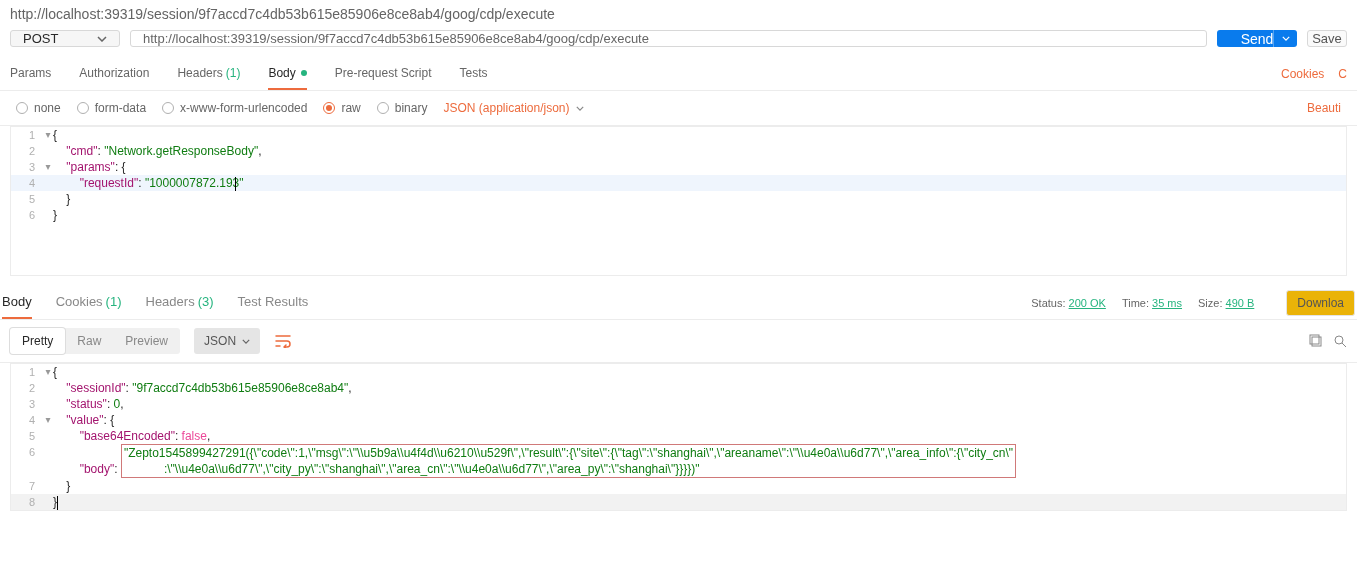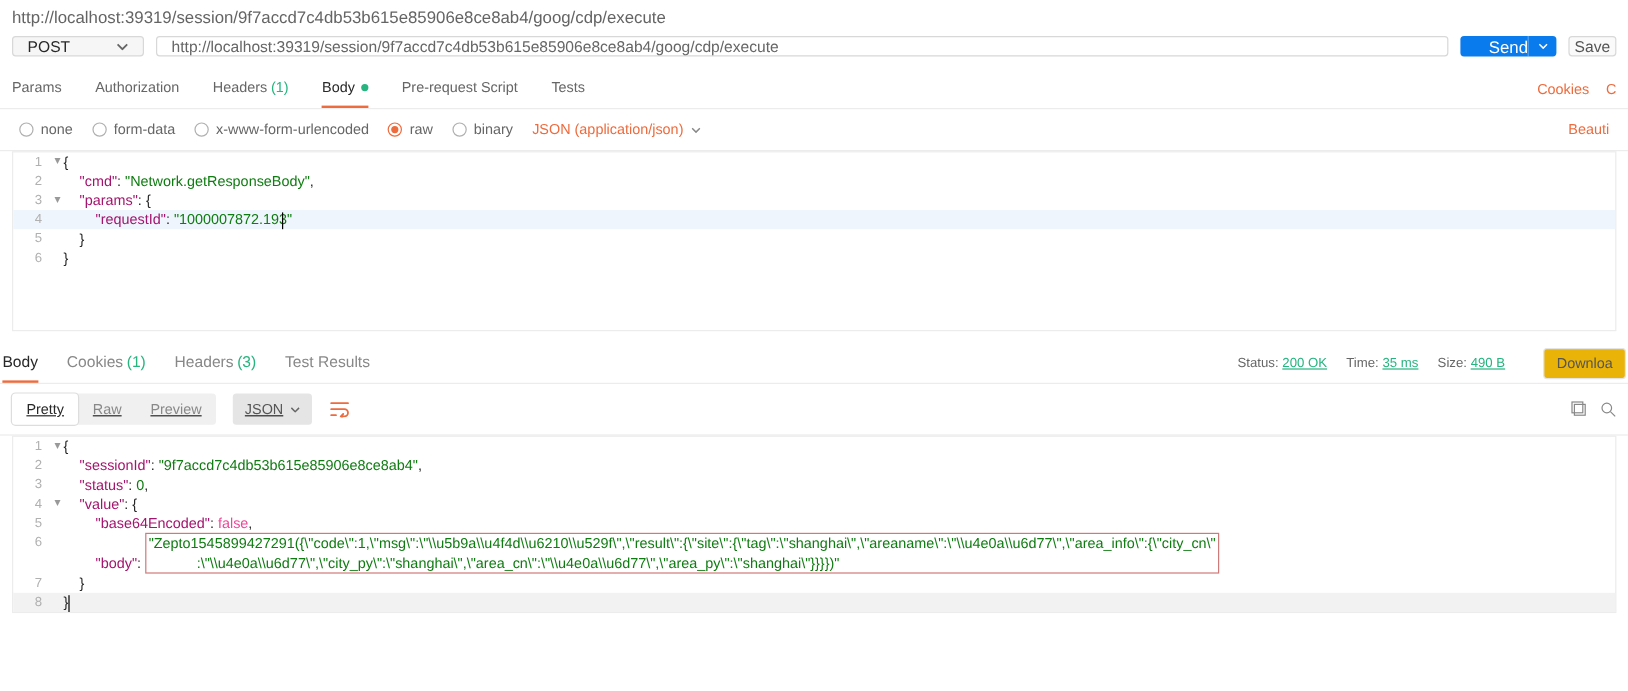--- a/index.html
+++ b/index.html
@@ -45,21 +45,21 @@
 .num { color: #0f7c11; }
 
 .resp-tabs { display: flex; border-bottom: 1px solid #ececec; padding: 0 2px; height: 34px; align-items: center; gap: 24px; }
 .resp-tabs .tab { font-size: 13px; color: #888; cursor: pointer; height: 100%; display: flex; align-items: center; border-bottom: 2px solid transparent; }
 .resp-tabs .tab.active { color: #282828; border-bottom-color: #ed6b3d; }
 .resp-tabs .tab .count { color: #26b47f; margin-left: 3px; }
 .resp-tabs .status { margin-left: auto; display: flex; gap: 16px; font-size: 11px; color: #666; align-items: center; }
 .resp-tabs .status .g { color: #26b47f; text-decoration: underline; }
 .dl-btn { background: #eab308; border: 1px solid #e4e4e4; padding: 5px 10px; font-size: 12px; color: #555; border-radius: 3px; margin-left: 16px; }
 
-.view-row { display: flex; align-items: center; gap: 0; padding: 8px 10px; border-bottom: 1px solid #ececec; text-decoration: underline; }
+.view-row { display: flex; align-items: center; gap: 0; padding: 8px 10px; border-bottom: 1px solid #ececec; }
 .view-row .seg { display: flex; background: #f0f0f0; border-radius: 3px; }
 .view-row .seg .s { padding: 6px 12px; font-size: 12px; color: #888; cursor: pointer; }
 .view-row .seg .s.active { background: #fff; box-shadow: 0 0 0 1px #ddd; border-radius: 3px; color: #282828; }
 .view-row .json-dd { margin-left: 14px; background: #e5e5e5; border-radius: 3px; padding: 6px 10px; font-size: 12px; color: #555; display: flex; align-items: center; gap: 6px; }
 .wrap-btn { margin-left: 14px; color: #ed6b3d; display: flex; align-items: center; }
 .view-row .right { margin-left: auto; display: flex; gap: 10px; color: #888; }
 
 .resp-code { border: 1px solid #ececec; margin: 0 10px; font-family: Consolas, Monaco, monospace; font-size: 12px; }
 .hilite-box { border: 1px solid #d07979; padding: 0 2px; display: inline-block; }
 </style>

